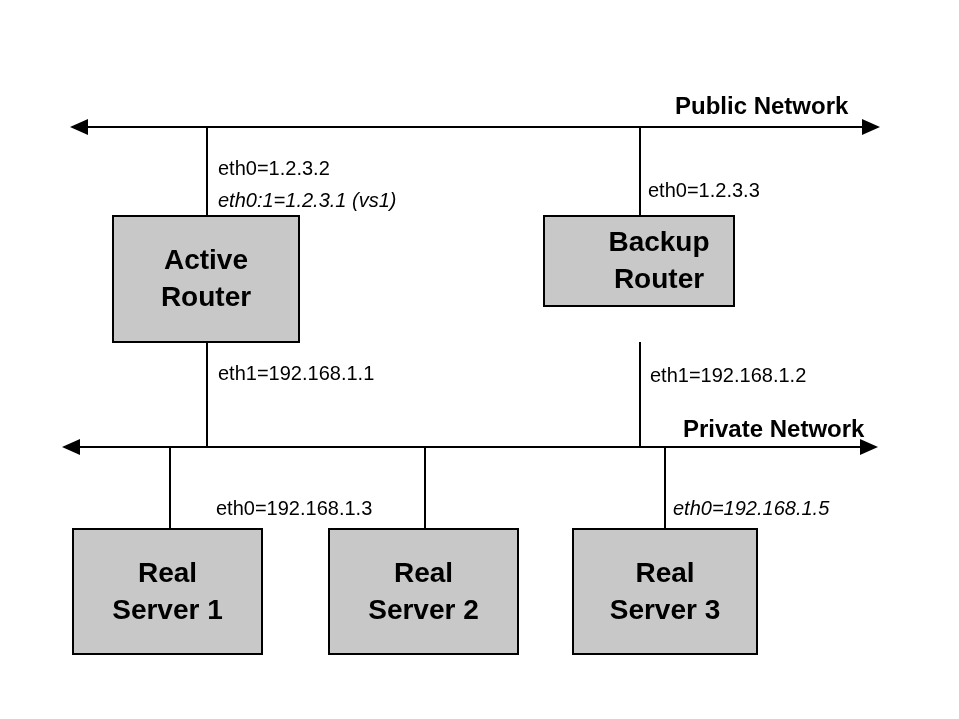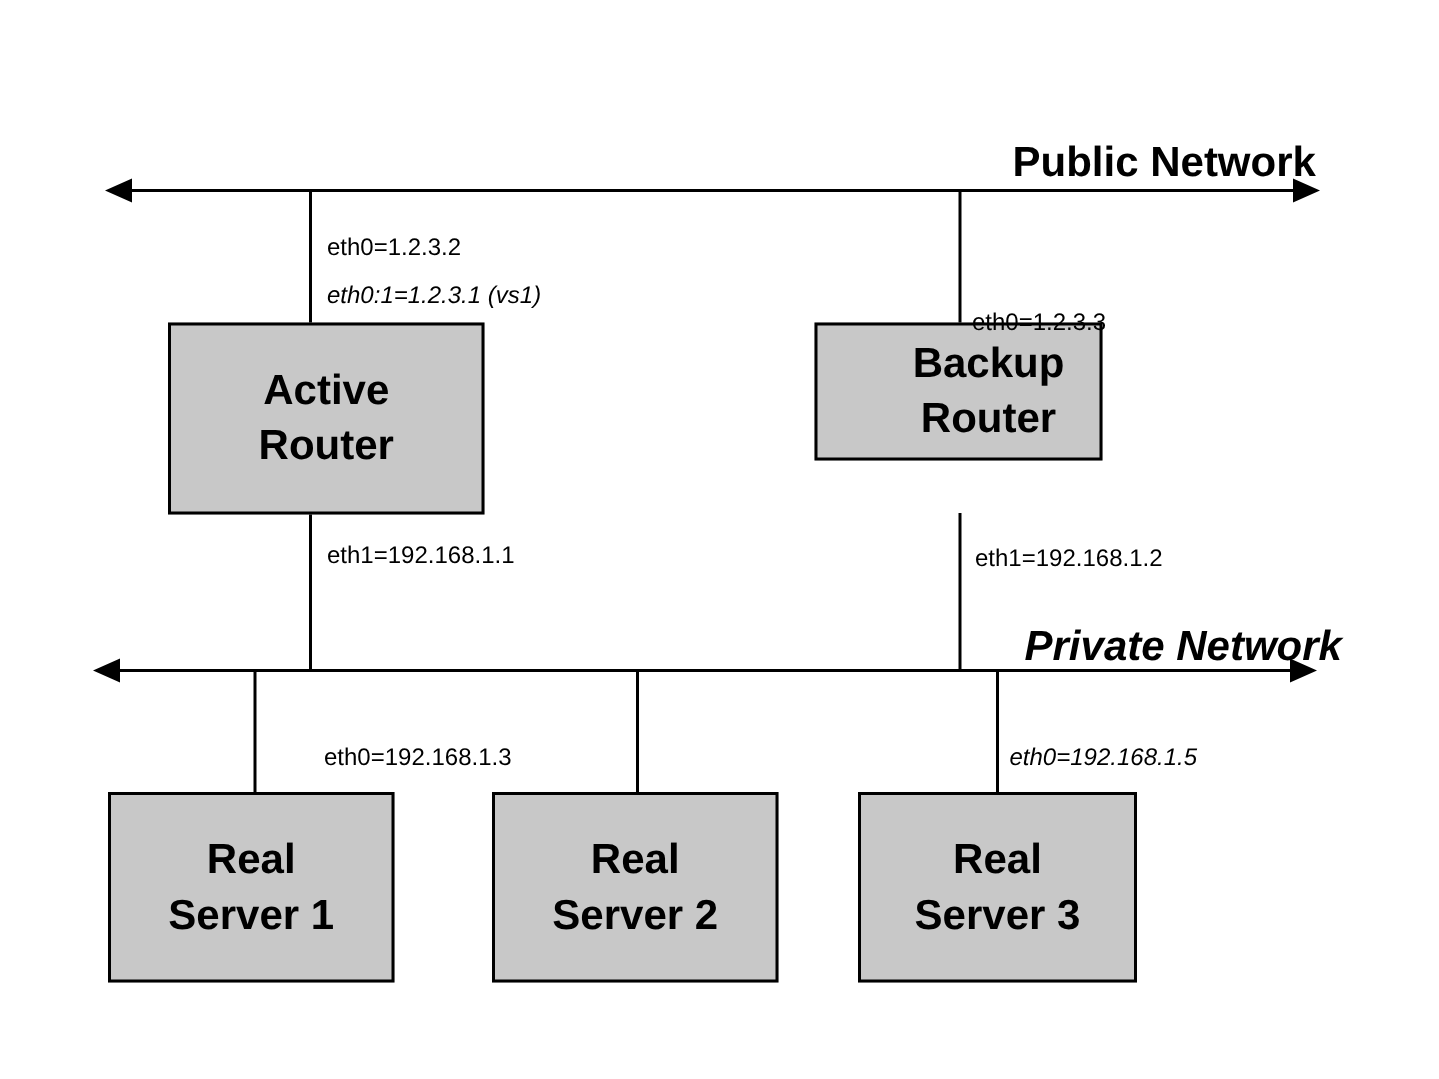--- a/index.html
+++ b/index.html
@@ -44,45 +44,45 @@
     align-items:center;
     justify-content:center;
     text-align:center;
     font-weight:bold;
     font-size:28px;
     line-height:1.32;
     white-space:pre-line;
   }
   .iface-label{
     position:absolute;
-    font-size:16px;
+    font-size:20px;
     line-height:1;
     white-space:nowrap;
   }
   .net-label{
     position:absolute;
-    font-size:28px;
+    font-size:24px;
     font-weight:bold;
     line-height:1;
     white-space:nowrap;
   }
-  .active-router{left:112px;top:215px;width:211px;height:128px;}
+  .active-router{left:112px;top:215px;width:188px;height:128px;}
   .backup-router{left:543px;top:215px;width:192px;height:92px;padding-left:40px;}
   .real-server-1{left:72px;top:528px;width:191px;height:127px;}
   .real-server-2{left:328px;top:528px;width:191px;height:127px;}
   .real-server-3{left:572px;top:528px;width:186px;height:127px;}
 
   .lbl-public-network{left:675px;top:94px;}
   .lbl-active-eth0{left:218px;top:158px;}
   .lbl-active-eth0-1{left:218px;top:190px;font-style:italic;}
-  .lbl-backup-eth0{left:648px;top:208px;}
+  .lbl-backup-eth0{left:648px;top:180px;}
   .lbl-active-eth1{left:218px;top:363px;}
   .lbl-active-eth1-1{left:218px;top:394px;}
   .lbl-backup-eth1{left:650px;top:365px;}
-  .lbl-private-network{left:683px;top:417px;font-style:italic;}
+  .lbl-private-network{left:683px;top:417px;}
   .lbl-server1-eth0{left:178px;top:498px;margin-left:38px;}
   .lbl-server2-eth0{left:433px;top:498px;}
   .lbl-server3-eth0{left:673px;top:498px;font-style:italic;}
 </style>
 </head>
 <body>
 
 <div id="canvas">
 
   <svg id="wires" viewBox="0 0 959 719" xmlns="http://www.w3.org/2000/svg">

